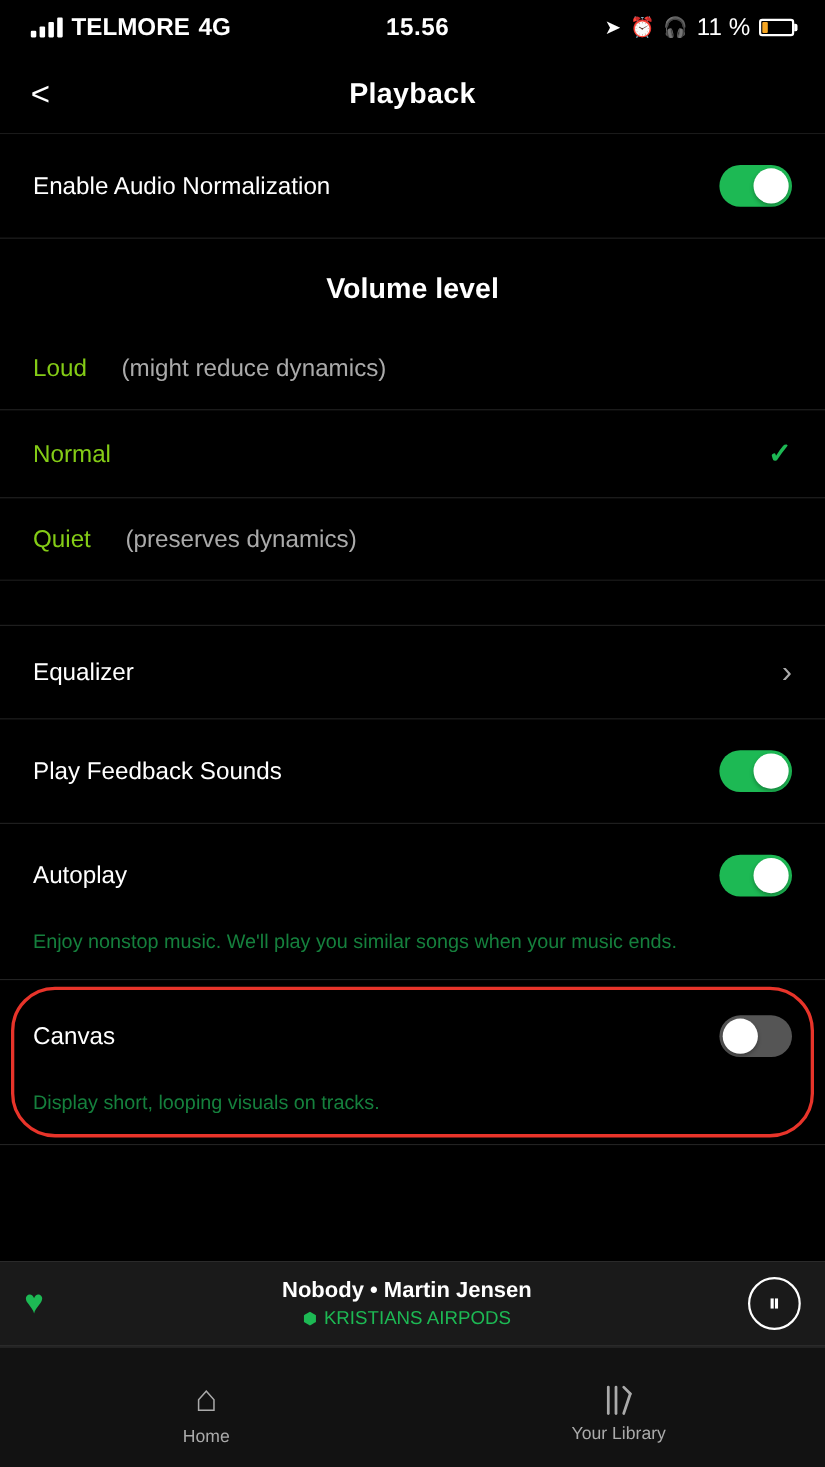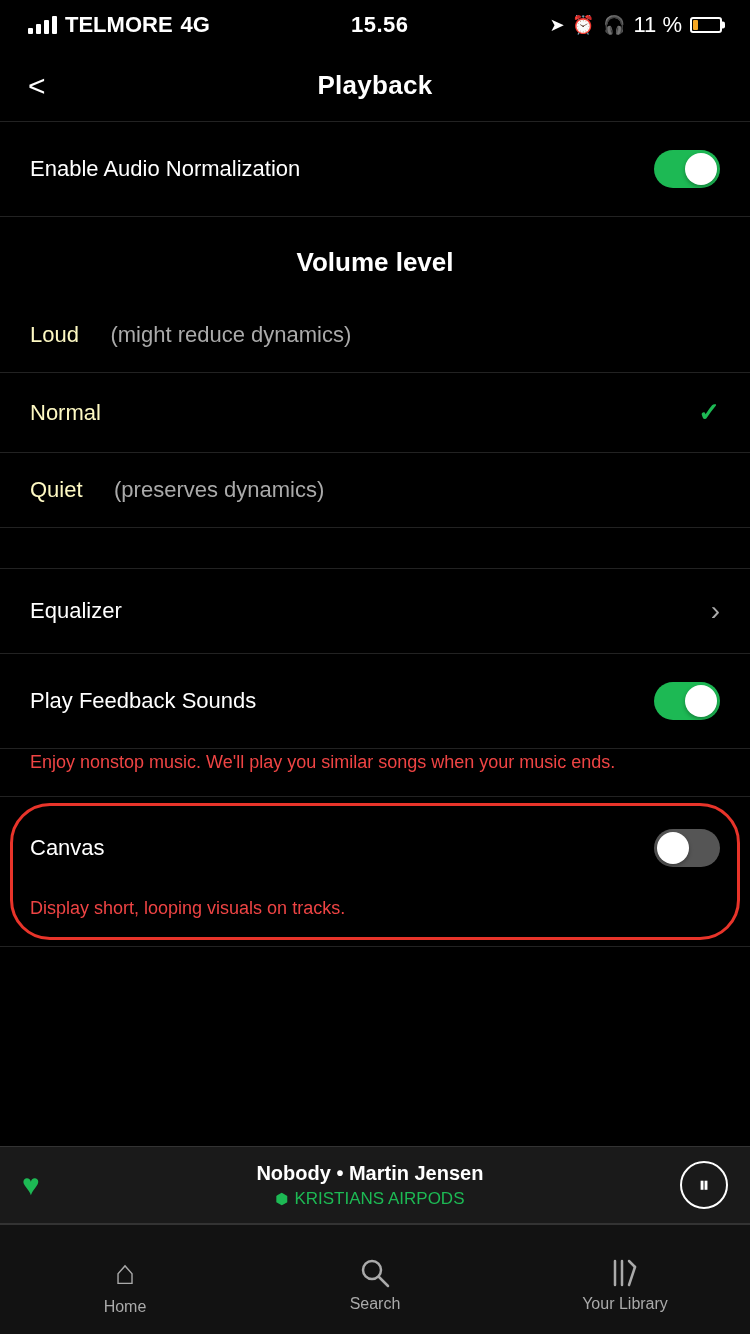--- a/index.html
+++ b/index.html
@@ -170,21 +170,21 @@
 
     
     .volume-option {
       display: flex;
       align-items: center;
       justify-content: space-between;
       padding: 24px 30px;
     }
     .volume-option-text {
       font-size: 22px;
-      color: #fef9c3;
+      color: #84cc16;
     }
     .volume-option-sub {
       font-size: 22px;
       color: #aaa;
       margin-left: 27px;
     }
     .checkmark {
       color: #1DB954;
       font-size: 26px;
       font-weight: 700;
@@ -208,21 +208,21 @@
       color: #fff;
     }
     .chevron-right {
       color: #aaa;
       font-size: 28px;
     }
 
     
     .setting-subtitle {
       font-size: 18px;
-      color: #ef4444;
+      color: #15803d;
       padding: 0 30px 20px;
       line-height: 1.5;
     }
 
     
     .canvas-section {
       position: relative;
       padding: 4px 0;
     }
     .canvas-highlight {
@@ -410,20 +410,26 @@
 
     <div class="setting-row">
       <span class="setting-label">Play Feedback Sounds</span>
       <div class="toggle on">
         <div class="toggle-knob"></div>
       </div>
     </div>
 
     <div class="divider"></div>
 
+    <div class="setting-row">
+      <span class="setting-label">Autoplay</span>
+      <div class="toggle on">
+        <div class="toggle-knob"></div>
+      </div>
+    </div>
     <div class="setting-subtitle">Enjoy nonstop music. We'll play you similar songs when your music ends.</div>
 
     <div class="divider"></div>
 
     <div class="canvas-section">
       <div class="canvas-highlight"></div>
       <div class="setting-row">
         <span class="setting-label">Canvas</span>
         <div class="toggle off">
           <div class="toggle-knob"></div>
@@ -452,27 +458,20 @@
   </div>
   <div class="mini-player-play">
     <span class="mini-player-play-icon">⏸</span>
   </div>
 </div>
 
 <div class="bottom-nav">
   <div class="nav-item">
     <span class="nav-icon" style="font-size:34px;">⌂</span>
     <span class="nav-label">Home</span>
-  </div>
-  <div class="nav-item">
-    <svg width="32" height="32" viewBox="0 0 32 32" fill="none">
-      <circle cx="13" cy="13" r="9" stroke="#aaa" stroke-width="2.5" fill="none"></circle>
-      <line x1="20" y1="20" x2="29" y2="29" stroke="#aaa" stroke-width="2.5" stroke-linecap="round"></line>
-    </svg>
-    <span class="nav-label">Search</span>
   </div>
   <div class="nav-item">
     <svg width="32" height="32" viewBox="0 0 32 32" fill="none">
       <line x1="6" y1="4" x2="6" y2="28" stroke="#aaa" stroke-width="2.5" stroke-linecap="round"></line>
       <line x1="13" y1="4" x2="13" y2="28" stroke="#aaa" stroke-width="2.5" stroke-linecap="round"></line>
       <line x1="20" y1="4" x2="26" y2="10" stroke="#aaa" stroke-width="2.5" stroke-linecap="round"></line>
       <line x1="26" y1="10" x2="20" y2="28" stroke="#aaa" stroke-width="2.5" stroke-linecap="round"></line>
     </svg>
     <span class="nav-label">Your Library</span>
   </div>

